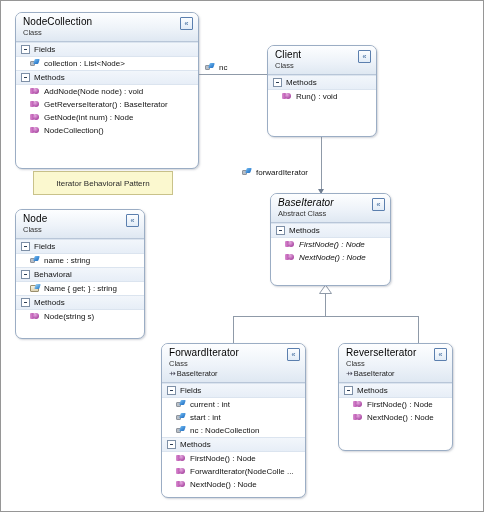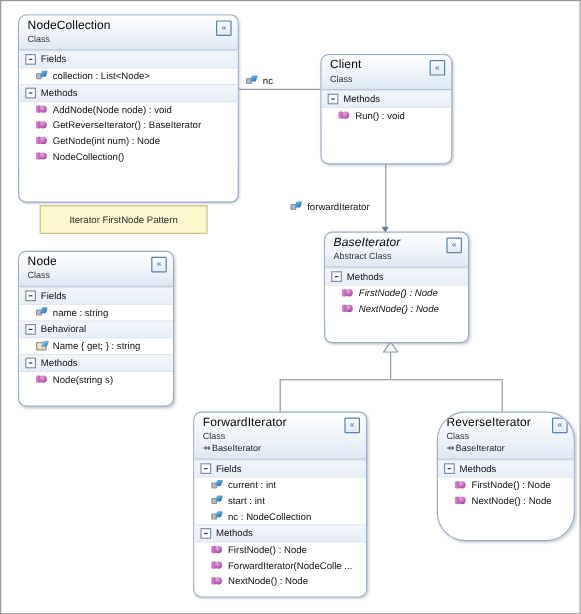--- a/index.html
+++ b/index.html
@@ -181,21 +181,21 @@
     <span class="ico ico-field"></span>
     <span>nc</span>
   </div>
 
   <div class="assoc-label" style="left:241px;top:167px;">
     <span class="ico ico-field"></span>
     <span>forwardIterator</span>
   </div>
 
   <div class="note" style="left:32px;top:170px;width:140px;height:24px;">
-    <span>Iterator FirstNode Pattern</span>
+    <span>Iterator Behavioral Pattern</span>
   </div>
 
   <div class="cls" style="left:14px;top:11px;width:184px;height:157px;">
     <div class="cls-head">
       <div class="cls-name">NodeCollection</div>
       <div class="cls-stereo">Class</div>
       <div class="collapse-btn">
         <span>«</span>
       </div>
     </div>
@@ -369,21 +369,21 @@
         <span class="ico ico-method"></span>
         <span class="mlabel">ForwardIterator(NodeColle ...</span>
       </div>
       <div class="mrow">
         <span class="ico ico-method"></span>
         <span class="mlabel">NextNode() : Node</span>
       </div>
     </div>
   </div>
 
-  <div class="cls" style="left:363px;top:342px;width:115px;height:108px;border-radius:24px;">
+  <div class="cls" style="left:337px;top:342px;width:115px;height:108px;">
     <div class="cls-head">
       <div class="cls-name">ReverseIterator</div>
       <div class="cls-stereo">Class</div>
       <div class="cls-base">
         <span class="arrowglyph">⇸</span><span>BaseIterator</span>
       </div>
       <div class="collapse-btn">
         <span>«</span>
       </div>
     </div>

